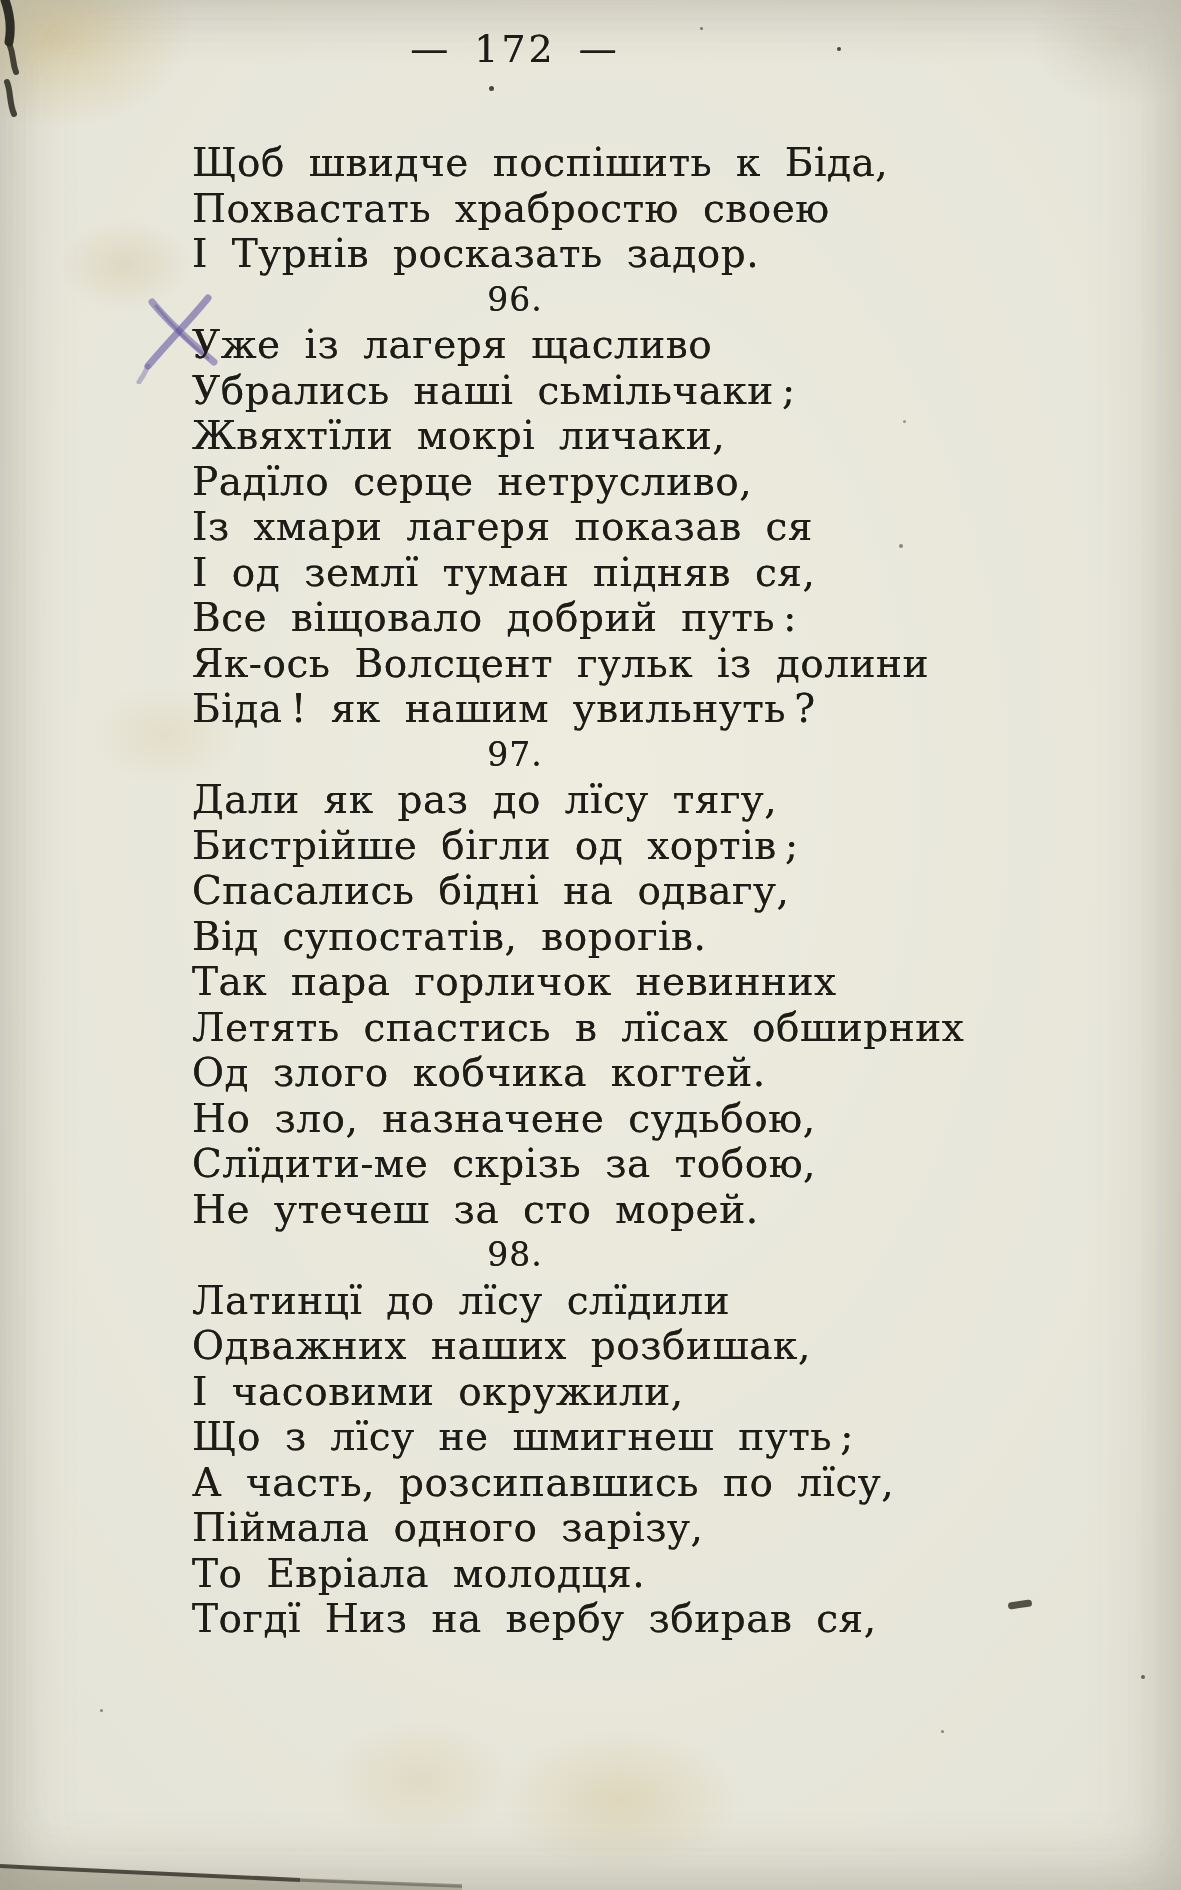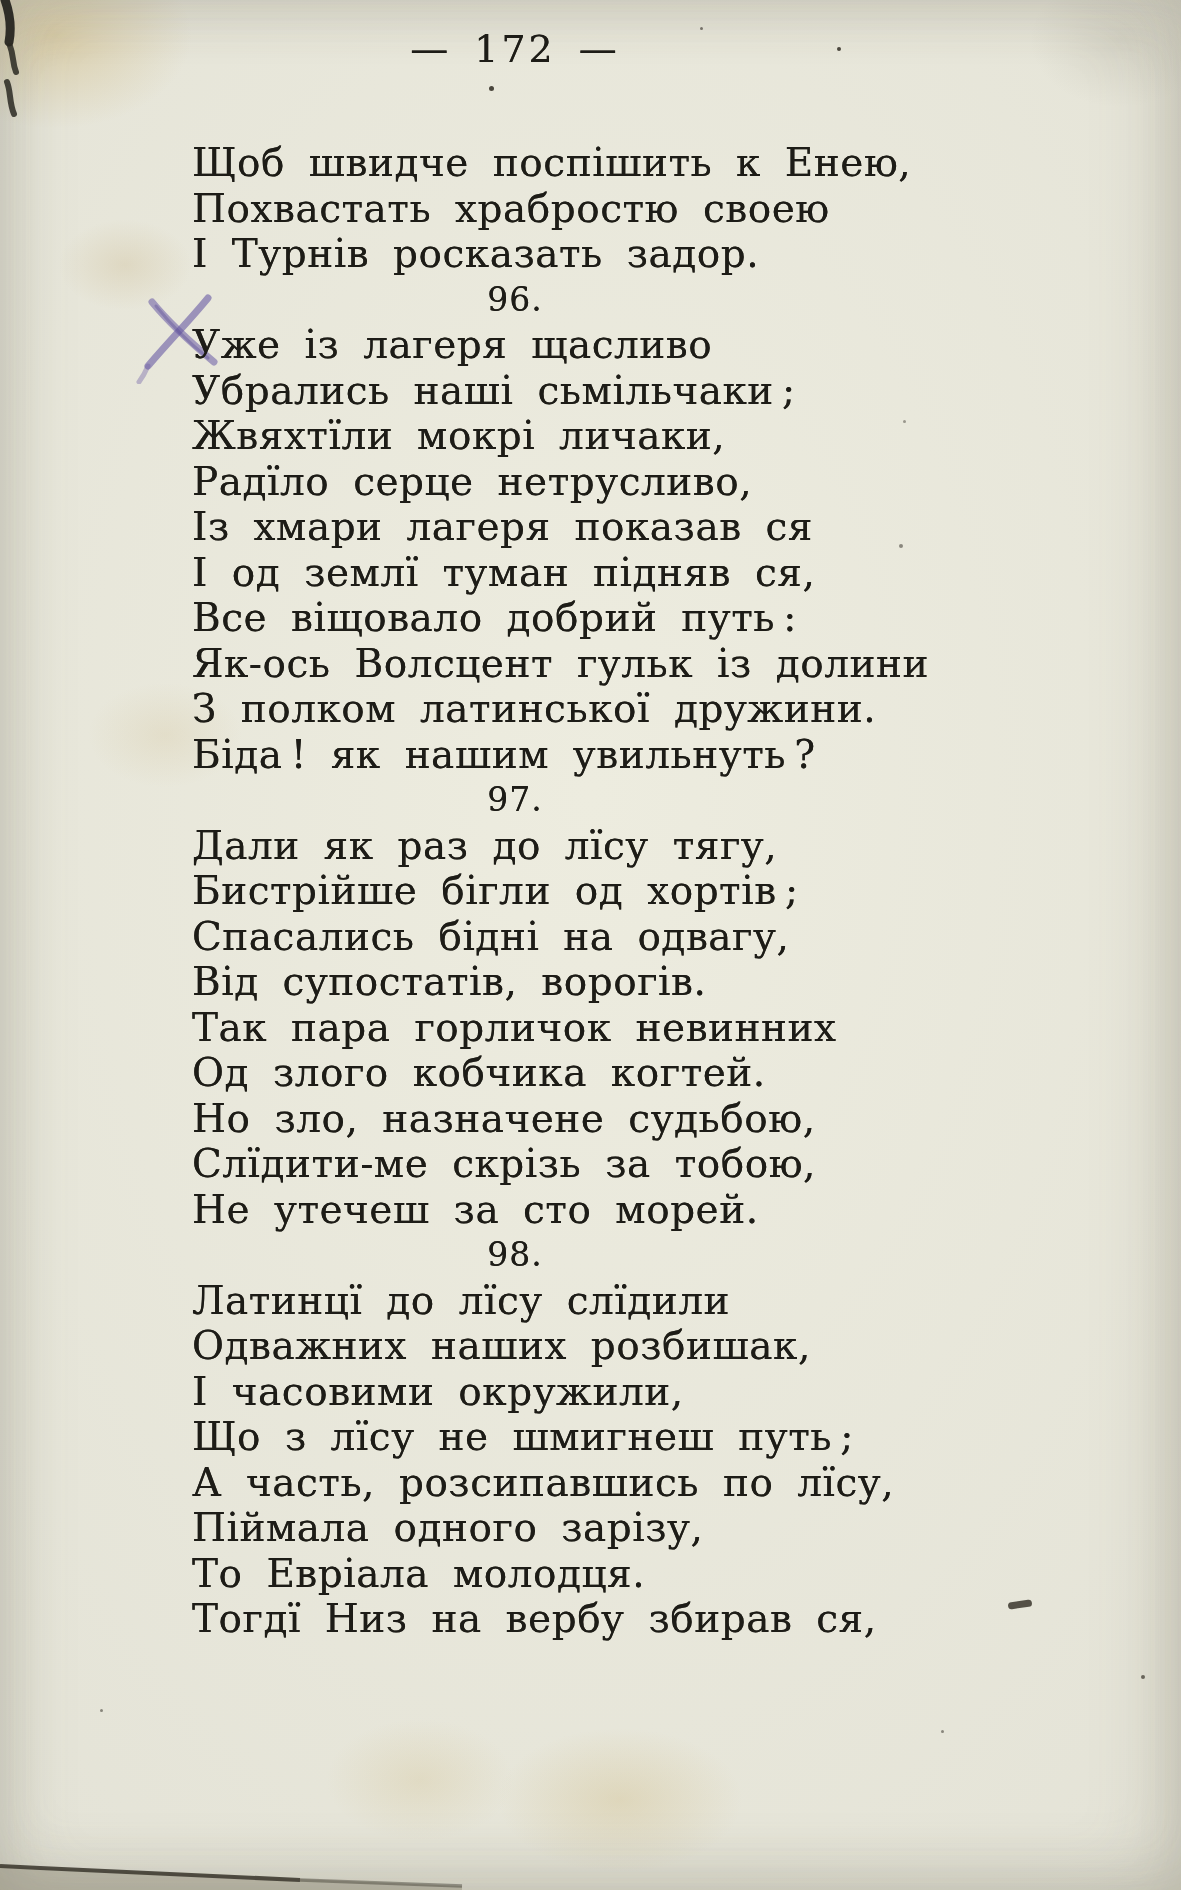--- a/index.html
+++ b/index.html
@@ -82,40 +82,40 @@
   <div class="speck" style="left:903px;top:420px;width:3px;height:3px;opacity:.5;"></div>
   <div class="speck" style="left:899px;top:544px;width:4px;height:4px;opacity:.6;"></div>
   <div class="speck" style="left:1141px;top:1675px;width:4px;height:4px;opacity:.8;"></div>
   <div class="speck" style="left:941px;top:1730px;width:3px;height:3px;opacity:.6;"></div>
   <div class="speck" style="left:100px;top:1709px;width:3px;height:3px;opacity:.6;"></div>
   <div class="smudge" style="left:1008px;top:1601px;width:24px;height:7px;"></div>
 
   <div class="content">
     <div class="folio">— 172 —</div>
     <div class="poem">
-        <div class="line">Щоб швидче поспішить к Енею,</div>
+        <div class="line">Щоб швидче поспішить к Біда,</div>
         <div class="line">Похвастать храбростю своею</div>
         <div class="line">І Турнів росказать задор.</div>
         <div class="stanza-number">96.</div>
         <div class="line">Уже із лагеря щасливо</div>
         <div class="line">Убрались наші сьмільчаки ;</div>
         <div class="line">Жвяхтїли мокрі личаки,</div>
         <div class="line">Радїло серце нетрусливо,</div>
         <div class="line">Із хмари лагеря показав ся</div>
         <div class="line">І од землї туман підняв ся,</div>
         <div class="line">Все віщовало добрий путь :</div>
         <div class="line">Як-ось Волсцент гульк із долини</div>
-        <div class="line">З полком латинської дружини.</div>
         <div class="line">Біда ! як нашим увильнуть ?</div>
         <div class="stanza-number">97.</div>
         <div class="line">Дали як раз до лїсу тягу,</div>
         <div class="line">Бистрійше бігли од хортів ;</div>
         <div class="line">Спасались бідні на одвагу,</div>
         <div class="line">Від супостатів, ворогів.</div>
         <div class="line">Так пара горличок невинних</div>
+        <div class="line">Летять спастись в лїсах обширних</div>
         <div class="line">Од злого кобчика когтей.</div>
         <div class="line">Но зло, назначене судьбою,</div>
         <div class="line">Слїдити-ме скрізь за тобою,</div>
         <div class="line">Не утечеш за сто морей.</div>
         <div class="stanza-number">98.</div>
         <div class="line">Латинцї до лїсу слїдили</div>
         <div class="line">Одважних наших розбишак,</div>
         <div class="line">І часовими окружили,</div>
         <div class="line">Що з лїсу не шмигнеш путь ;</div>
         <div class="line">А часть, розсипавшись по лїсу,</div>

